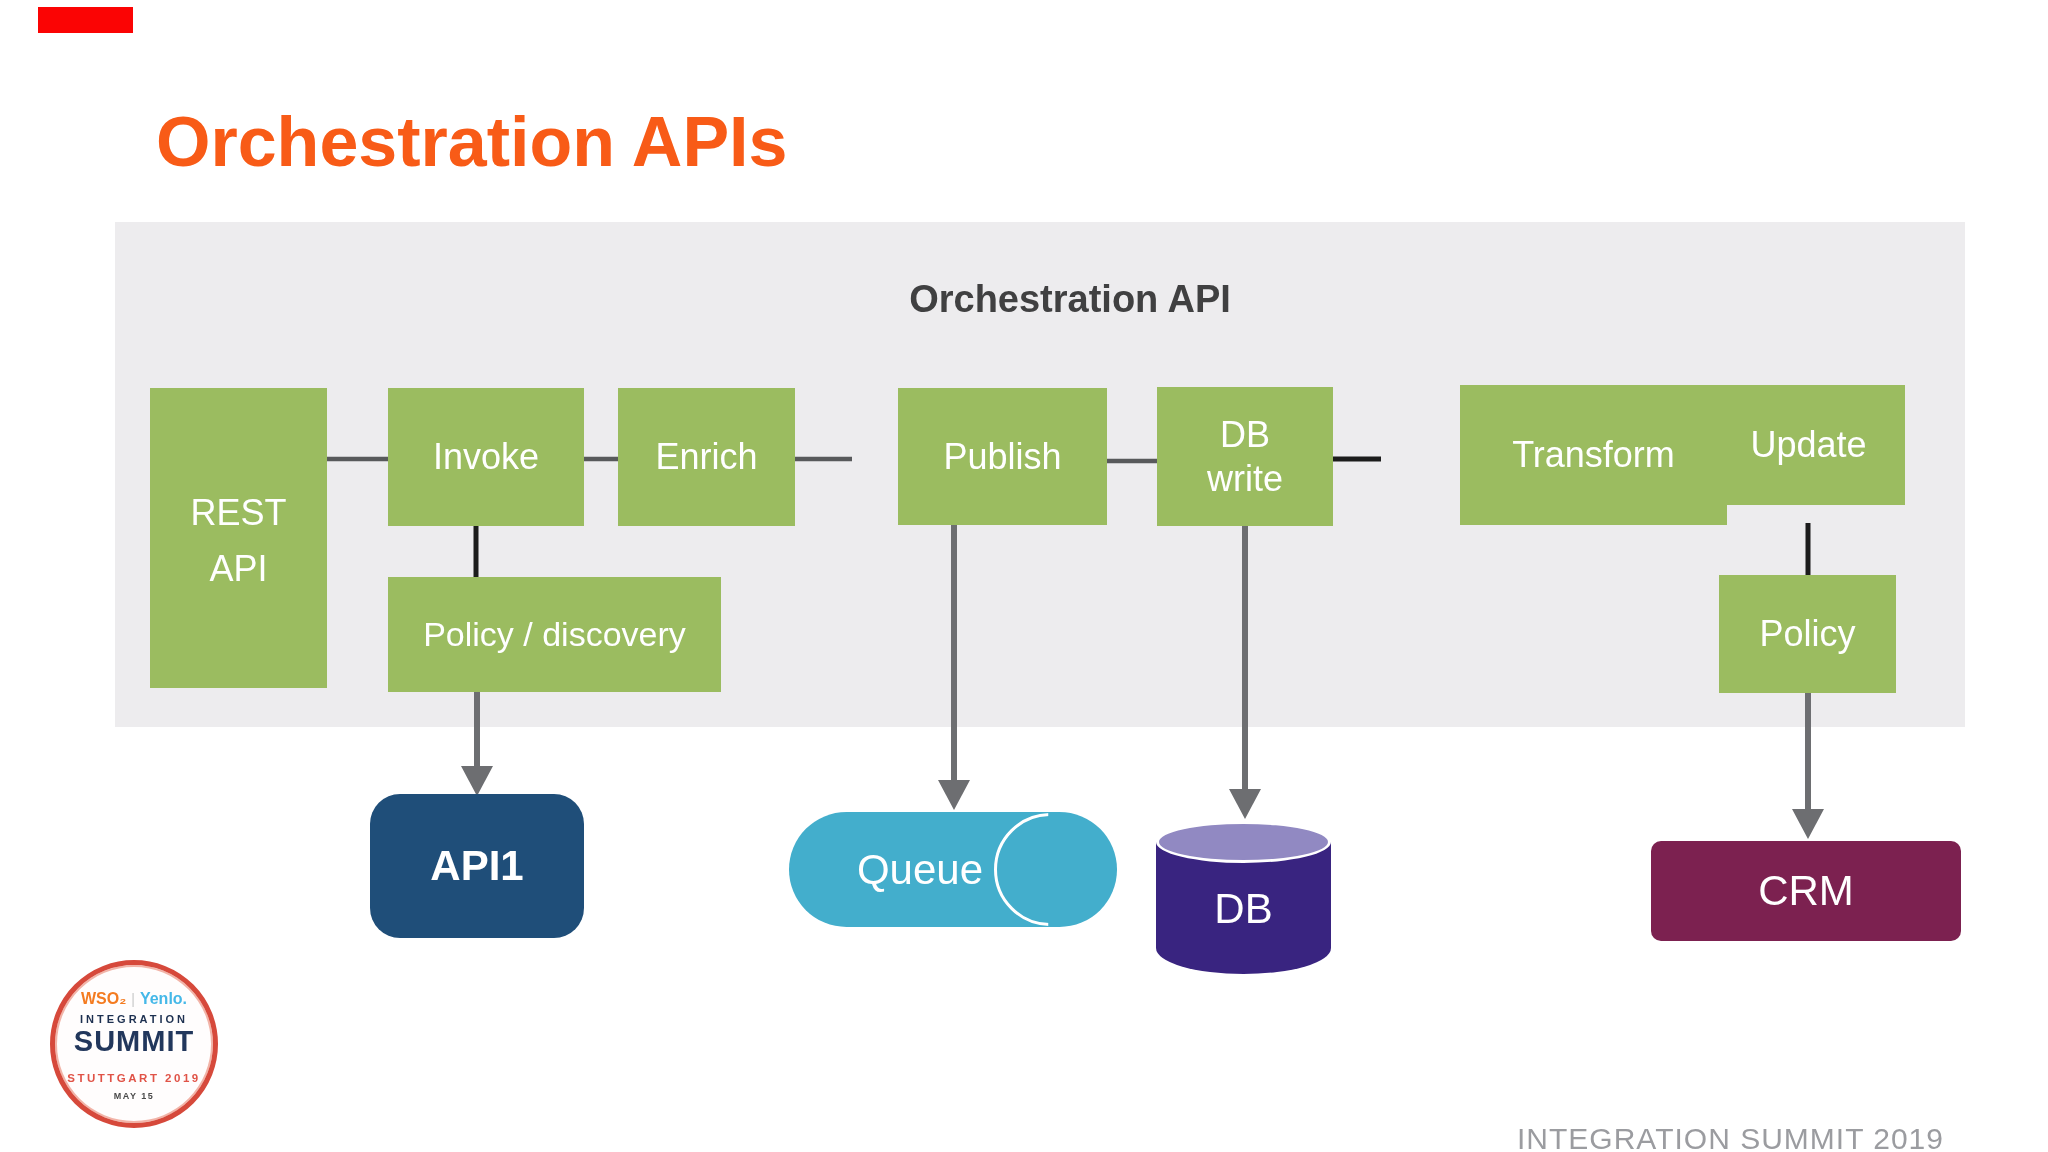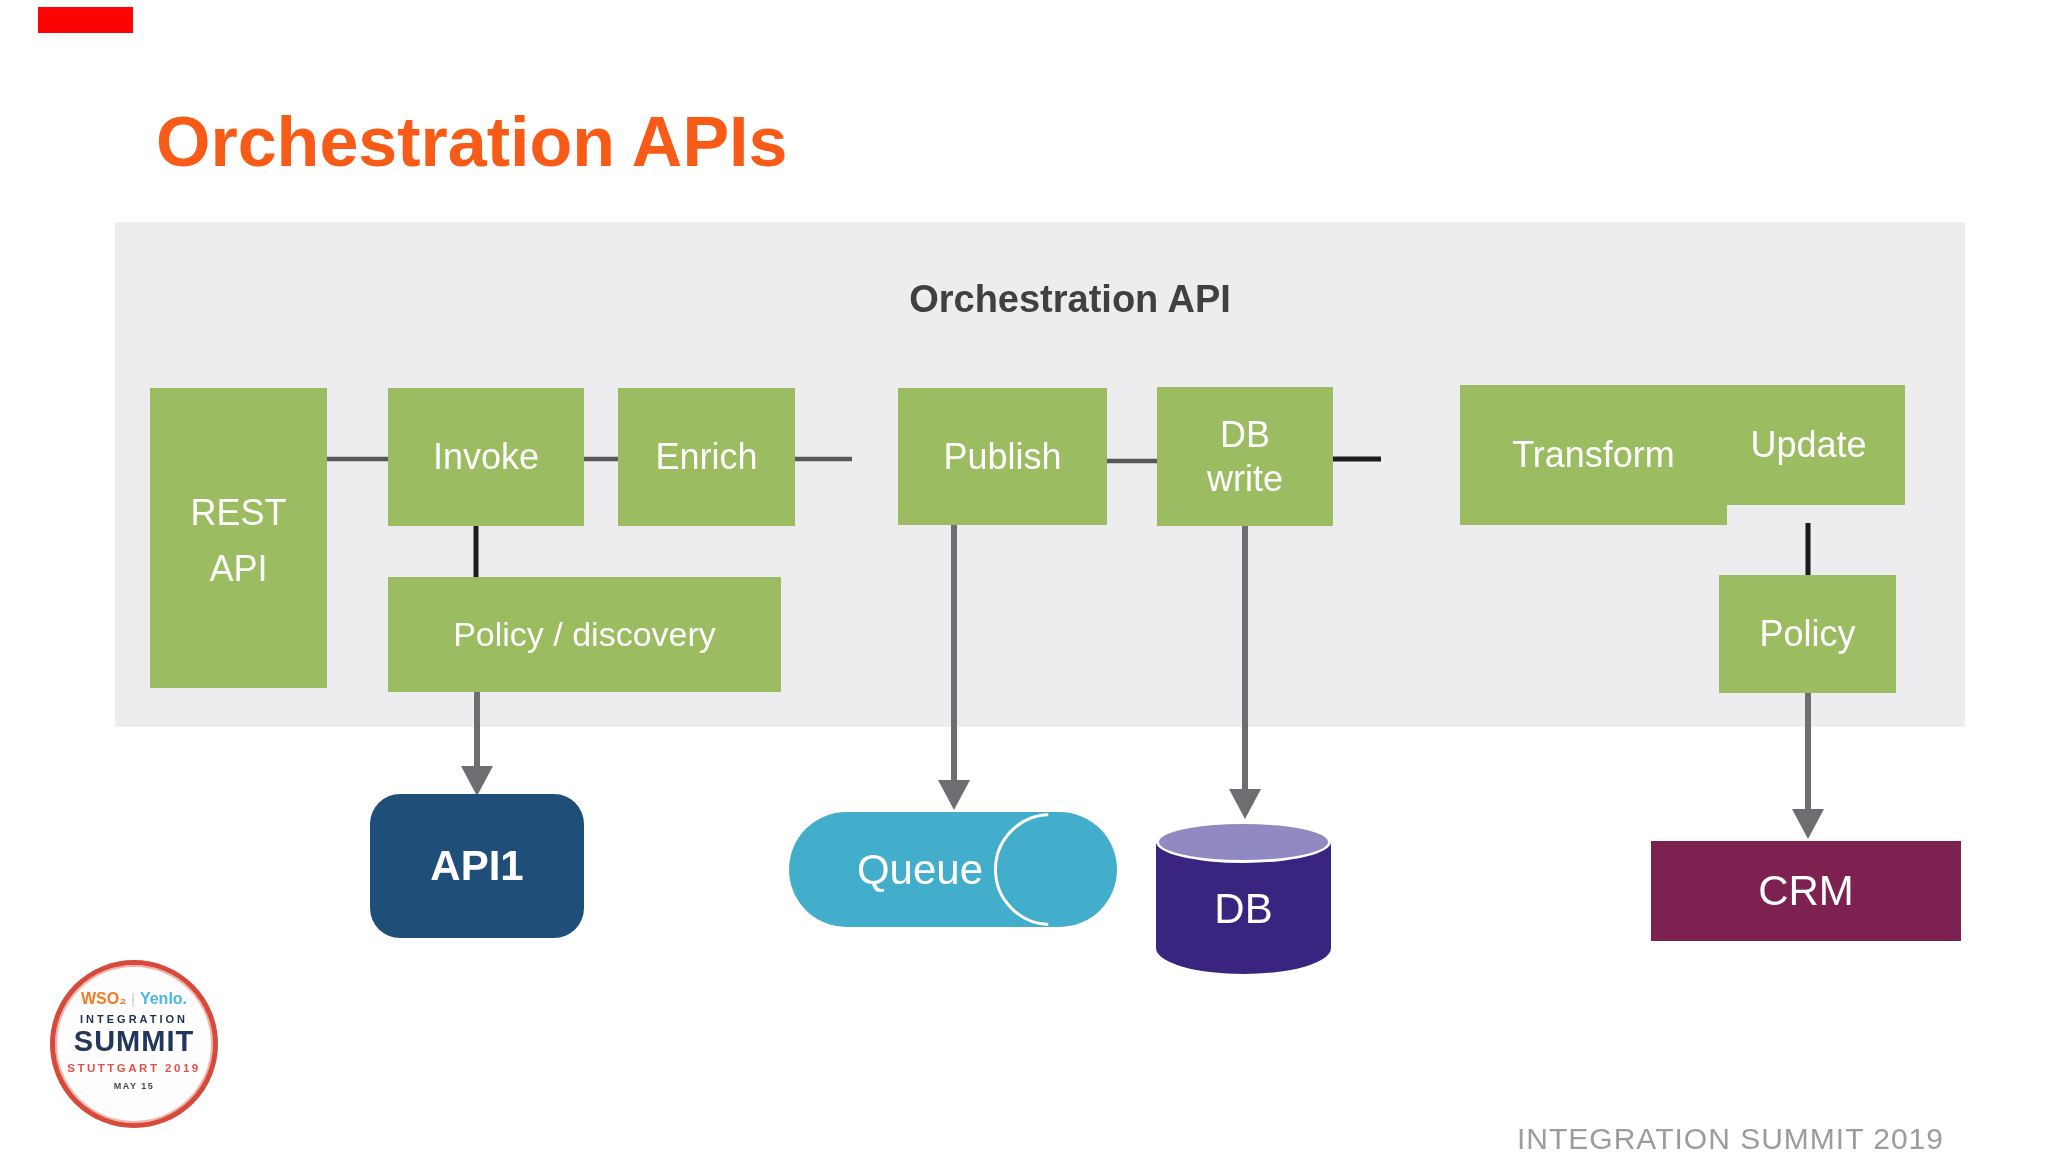--- a/index.html
+++ b/index.html
@@ -27,21 +27,21 @@
     align-items:center;justify-content:center;font-size:36px;line-height:1.22;
     text-align:center;
   }
   #node-rest{left:150px;top:388px;width:177px;height:300px;gap:12px;padding-top:6px;box-sizing:border-box;}
   #node-invoke{left:388px;top:388px;width:196px;height:138px;}
   #node-enrich{left:618px;top:388px;width:177px;height:138px;}
   #node-publish{left:850px;top:388px;width:209px;height:137px;margin-left:48px;}
   #node-dbwrite{left:1157px;top:387px;width:176px;height:139px;}
   #node-transform{left:1460px;top:385px;width:267px;height:140px;}
   #node-update{left:1712px;top:385px;width:193px;height:120px;}
-  #node-policy-discovery{left:388px;top:577px;width:393px;height:115px;font-size:34px;}
+  #node-policy-discovery{left:388px;top:577px;width:333px;height:115px;font-size:34px;}
   #node-policy{left:1719px;top:575px;width:177px;height:118px;}
   
   #connector-layer{left:0;top:0;width:2048px;height:1152px;pointer-events:none;}
   
   #api1{
     left:370px;top:794px;width:214px;height:144px;background:#1f4e79;border-radius:30px;
     color:#fff;font-size:42px;font-weight:bold;display:flex;align-items:center;justify-content:center;
   }
   #queue{left:789px;top:812px;width:328px;height:115px;background:#43aecc;border-radius:58px;}
   #queue-label{
@@ -61,40 +61,40 @@
   #db-body{
     left:0;top:21px;width:175px;height:132px;background:#392480;z-index:1;
     border-radius:0 0 50% 50% / 0 0 26px 26px;
   }
   #db-label{
     left:0;top:58px;width:175px;height:60px;z-index:3;display:flex;align-items:center;
     justify-content:center;color:#fff;font-size:42px;
   }
   #crm{
     left:1651px;top:841px;width:310px;height:100px;background:#7c2150;color:#fff;
-    font-size:42px;display:flex;align-items:center;justify-content:center;
+    font-size:42px;display:flex;align-items:center;justify-content:center;border-radius:10px;
   }
   
   #footer-text{
     right:104px;top:1086px;font-size:30px;color:#9b9ca0;letter-spacing:1px;white-space:nowrap;margin-top:36px;
   }
   
   #event-logo{
     left:50px;top:960px;width:168px;height:168px;border-radius:50%;
     border:5px solid #d6493b;box-sizing:border-box;background:#fffdfd;
     display:flex;flex-direction:column;align-items:center;padding-top:26px;
     box-shadow:inset 0 0 0 2px #f2b4a8;
   }
   .logo-brand-row{display:flex;align-items:center;gap:5px;font-weight:bold;font-size:16px;line-height:1;}
   .logo-wso2{color:#f47b20;}
   .logo-div{color:#c9c9c9;font-weight:normal;font-size:14px;}
   .logo-yenlo{color:#45b8e8;}
   .logo-integration{margin-top:6px;font-size:11px;font-weight:bold;letter-spacing:3px;color:#1d3050;}
   .logo-summit{margin-top:1px;font-size:29px;font-weight:600;letter-spacing:1px;color:#22375c;line-height:1.05;}
-  .logo-city{margin-top:6px;font-size:11.5px;font-weight:bold;letter-spacing:2.5px;color:#e05347;}
+  .logo-city{margin-top:16px;font-size:11.5px;font-weight:bold;letter-spacing:2.5px;color:#e05347;}
   .logo-date{margin-top:7px;font-size:9px;font-weight:bold;letter-spacing:1.5px;color:#4a4a4a;}
 </style>
 </head>
 <body>
 
 <div id="stage">
 
   <div id="accent-bar" class="abs"></div>
 
   <div id="slide-title" class="abs">Orchestration APIs</div>

